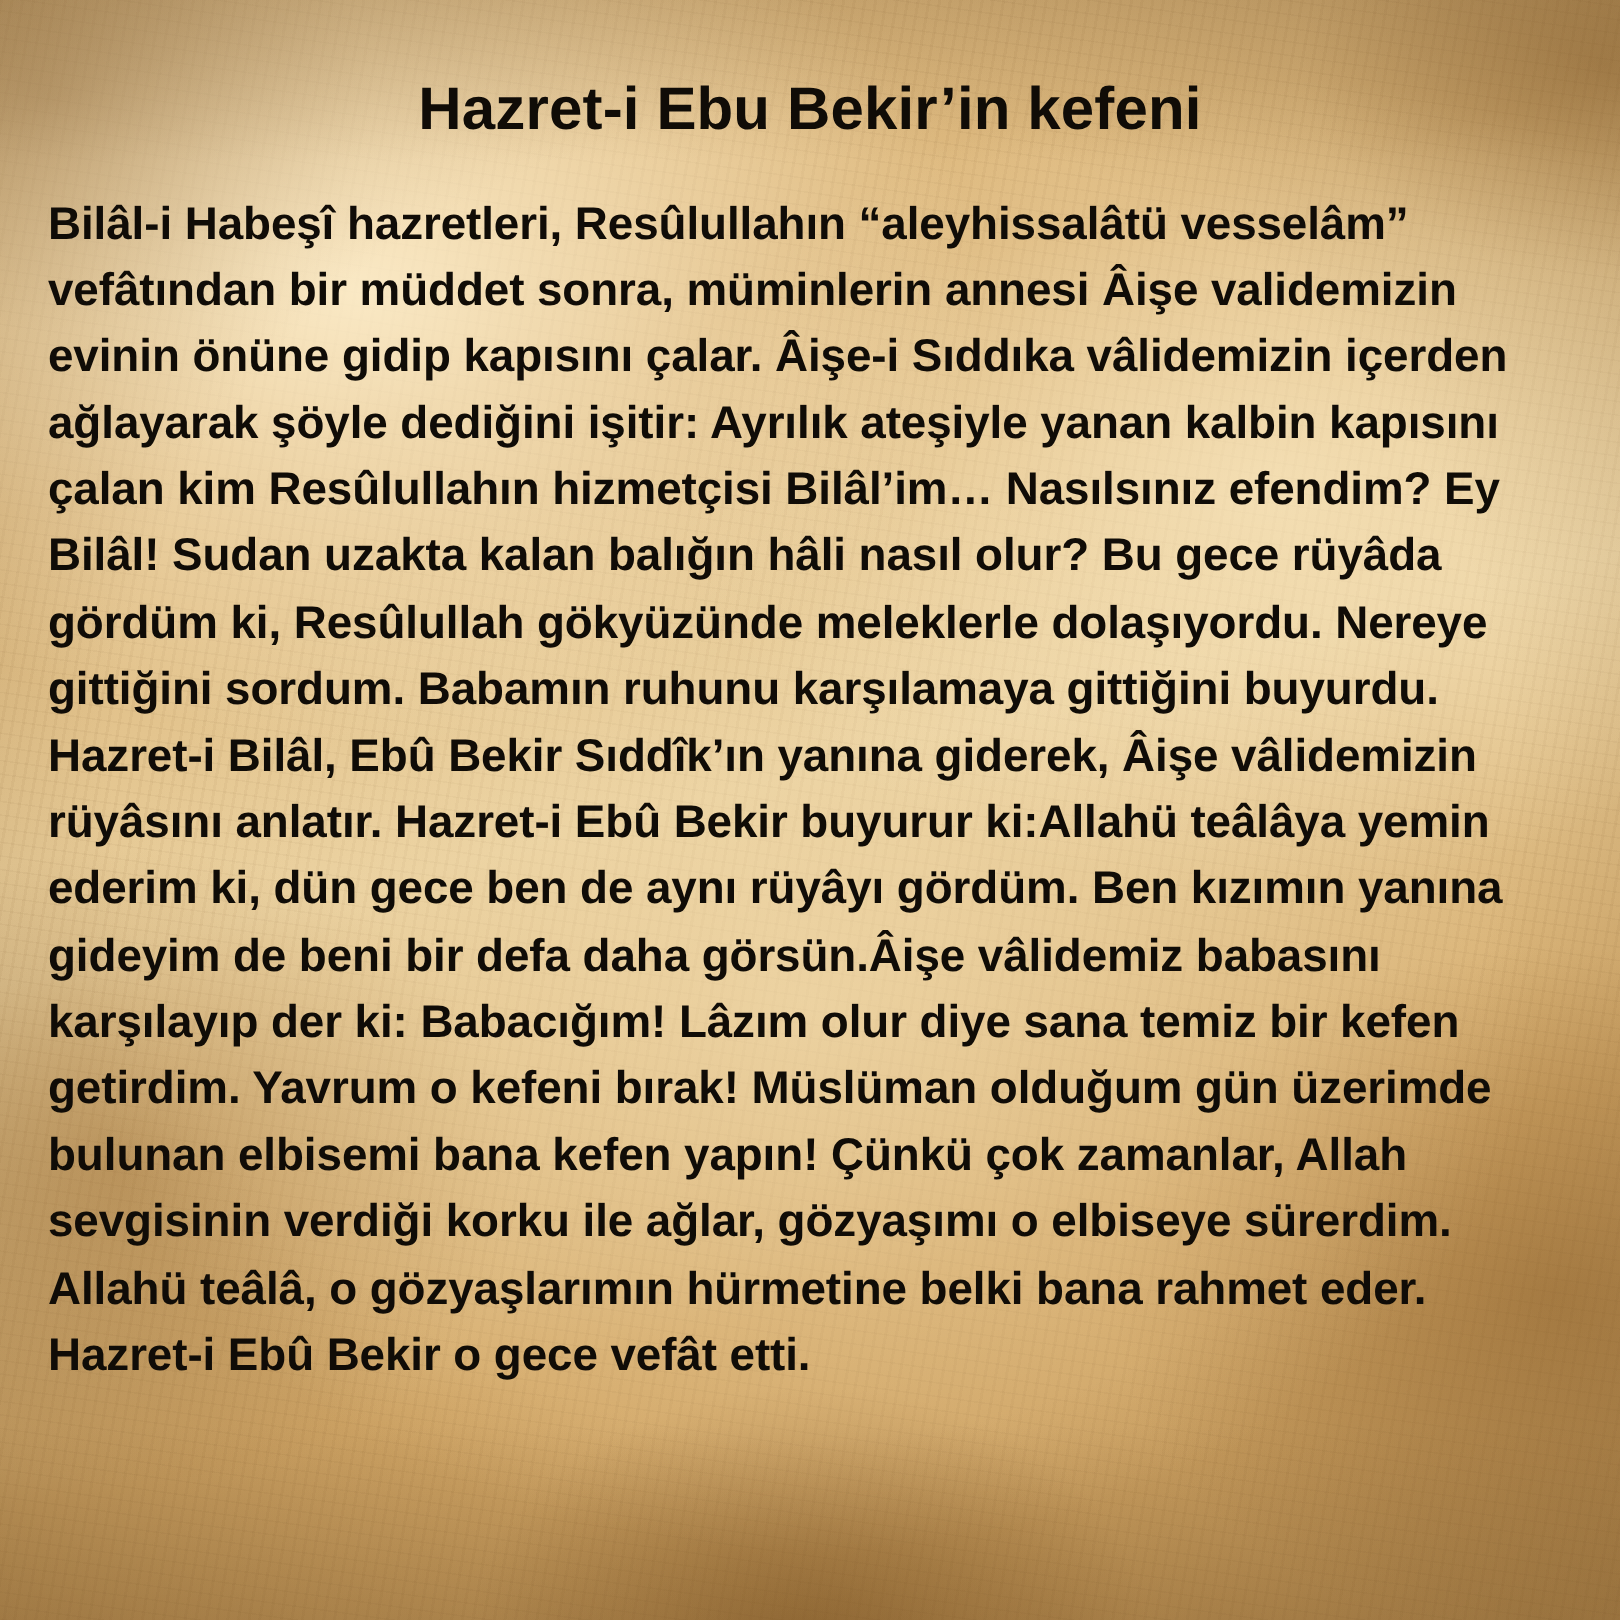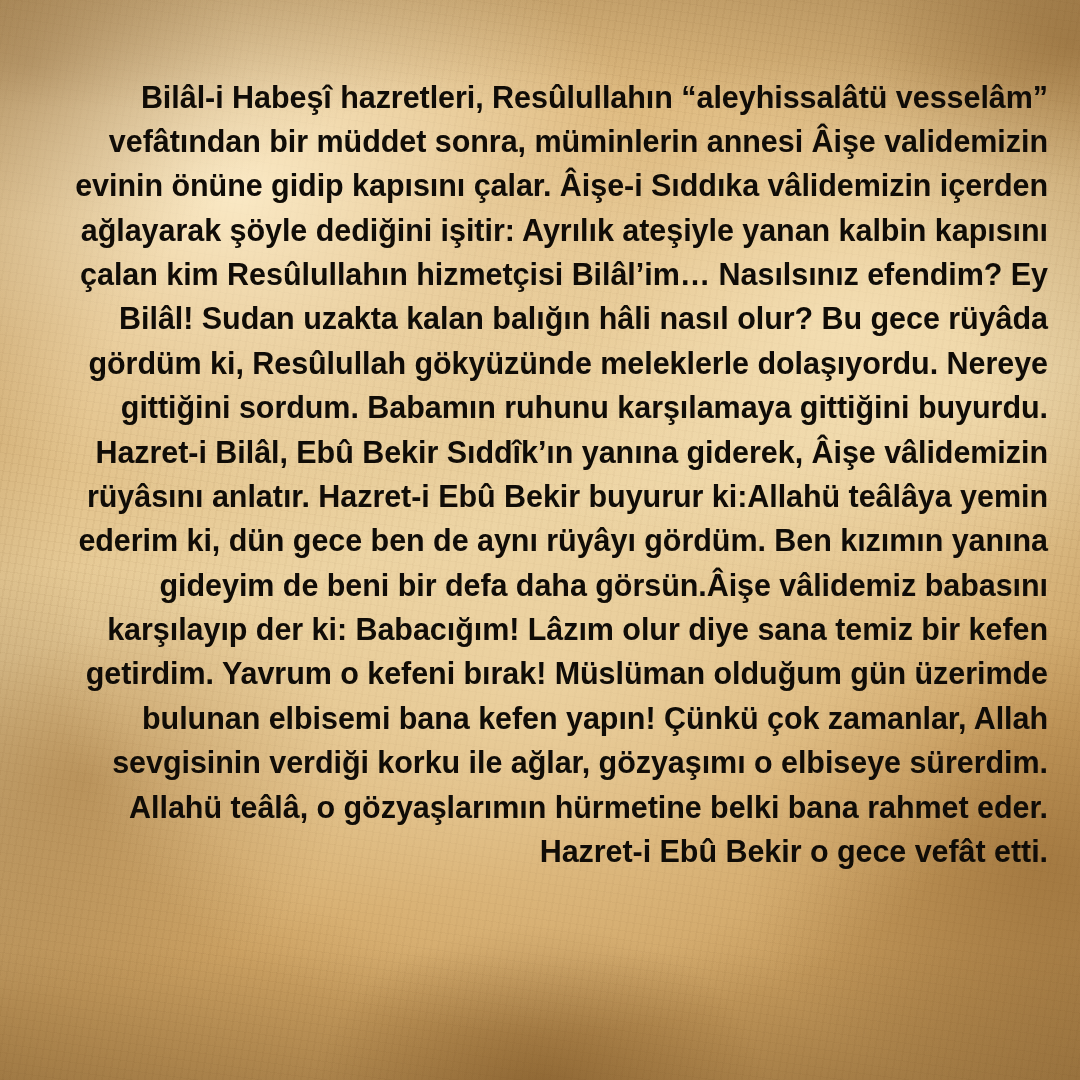--- a/index.html
+++ b/index.html
@@ -55,29 +55,30 @@
     text-align: center;
     font-size: 40px;
     font-weight: bold;
     color: #100c07;
     letter-spacing: 0.1px;
     margin: 6px 0 18px 0;
     line-height: 1.15;
   }
 
   .body-text {
-    text-align: right;
+    text-align: left;
     font-size: 30.5px;
     font-weight: bold;
     line-height: 1.455;
     color: #100c07;
     padding: 0 6px;
     letter-spacing: -0.05px;
   }
 </style>
 </head>
 <body>
 
 <div class="page">
   <div class="content">
+    <h1 class="title">Hazret-i Ebu Bekir’in kefeni</h1>
     <p class="body-text">Bilâl-i Habeşî hazretleri, Resûlullahın “aleyhissalâtü vesselâm” vefâtından bir müddet sonra, müminlerin annesi Âişe validemizin evinin önüne gidip kapısını çalar. Âişe-i Sıddıka vâlidemizin içerden ağlayarak şöyle dediğini işitir: Ayrılık ateşiyle yanan kalbin kapısını çalan kim  Resûlullahın hizmetçisi Bilâl’im… Nasılsınız efendim?  Ey Bilâl! Sudan uzakta kalan balığın hâli nasıl olur? Bu gece rüyâda gördüm ki, Resûlullah gökyüzünde meleklerle dolaşıyordu. Nereye gittiğini sordum. Babamın ruhunu karşılamaya gittiğini buyurdu. Hazret-i Bilâl, Ebû Bekir Sıddîk’ın yanına giderek, Âişe vâlidemizin rüyâsını anlatır. Hazret-i Ebû Bekir buyurur ki:Allahü teâlâya yemin ederim ki, dün gece ben de aynı rüyâyı gördüm. Ben kızımın yanına gideyim de beni bir defa daha görsün.Âişe vâlidemiz babasını karşılayıp der ki: Babacığım! Lâzım olur diye sana temiz bir kefen getirdim. Yavrum o kefeni bırak! Müslüman olduğum gün üzerimde bulunan elbisemi bana kefen yapın! Çünkü çok zamanlar, Allah sevgisinin verdiği korku ile ağlar, gözyaşımı o elbiseye sürerdim. Allahü teâlâ, o gözyaşlarımın hürmetine belki bana rahmet eder. Hazret-i Ebû Bekir o gece vefât etti.</p>
   </div>
 </div>
 
 </body></html>

